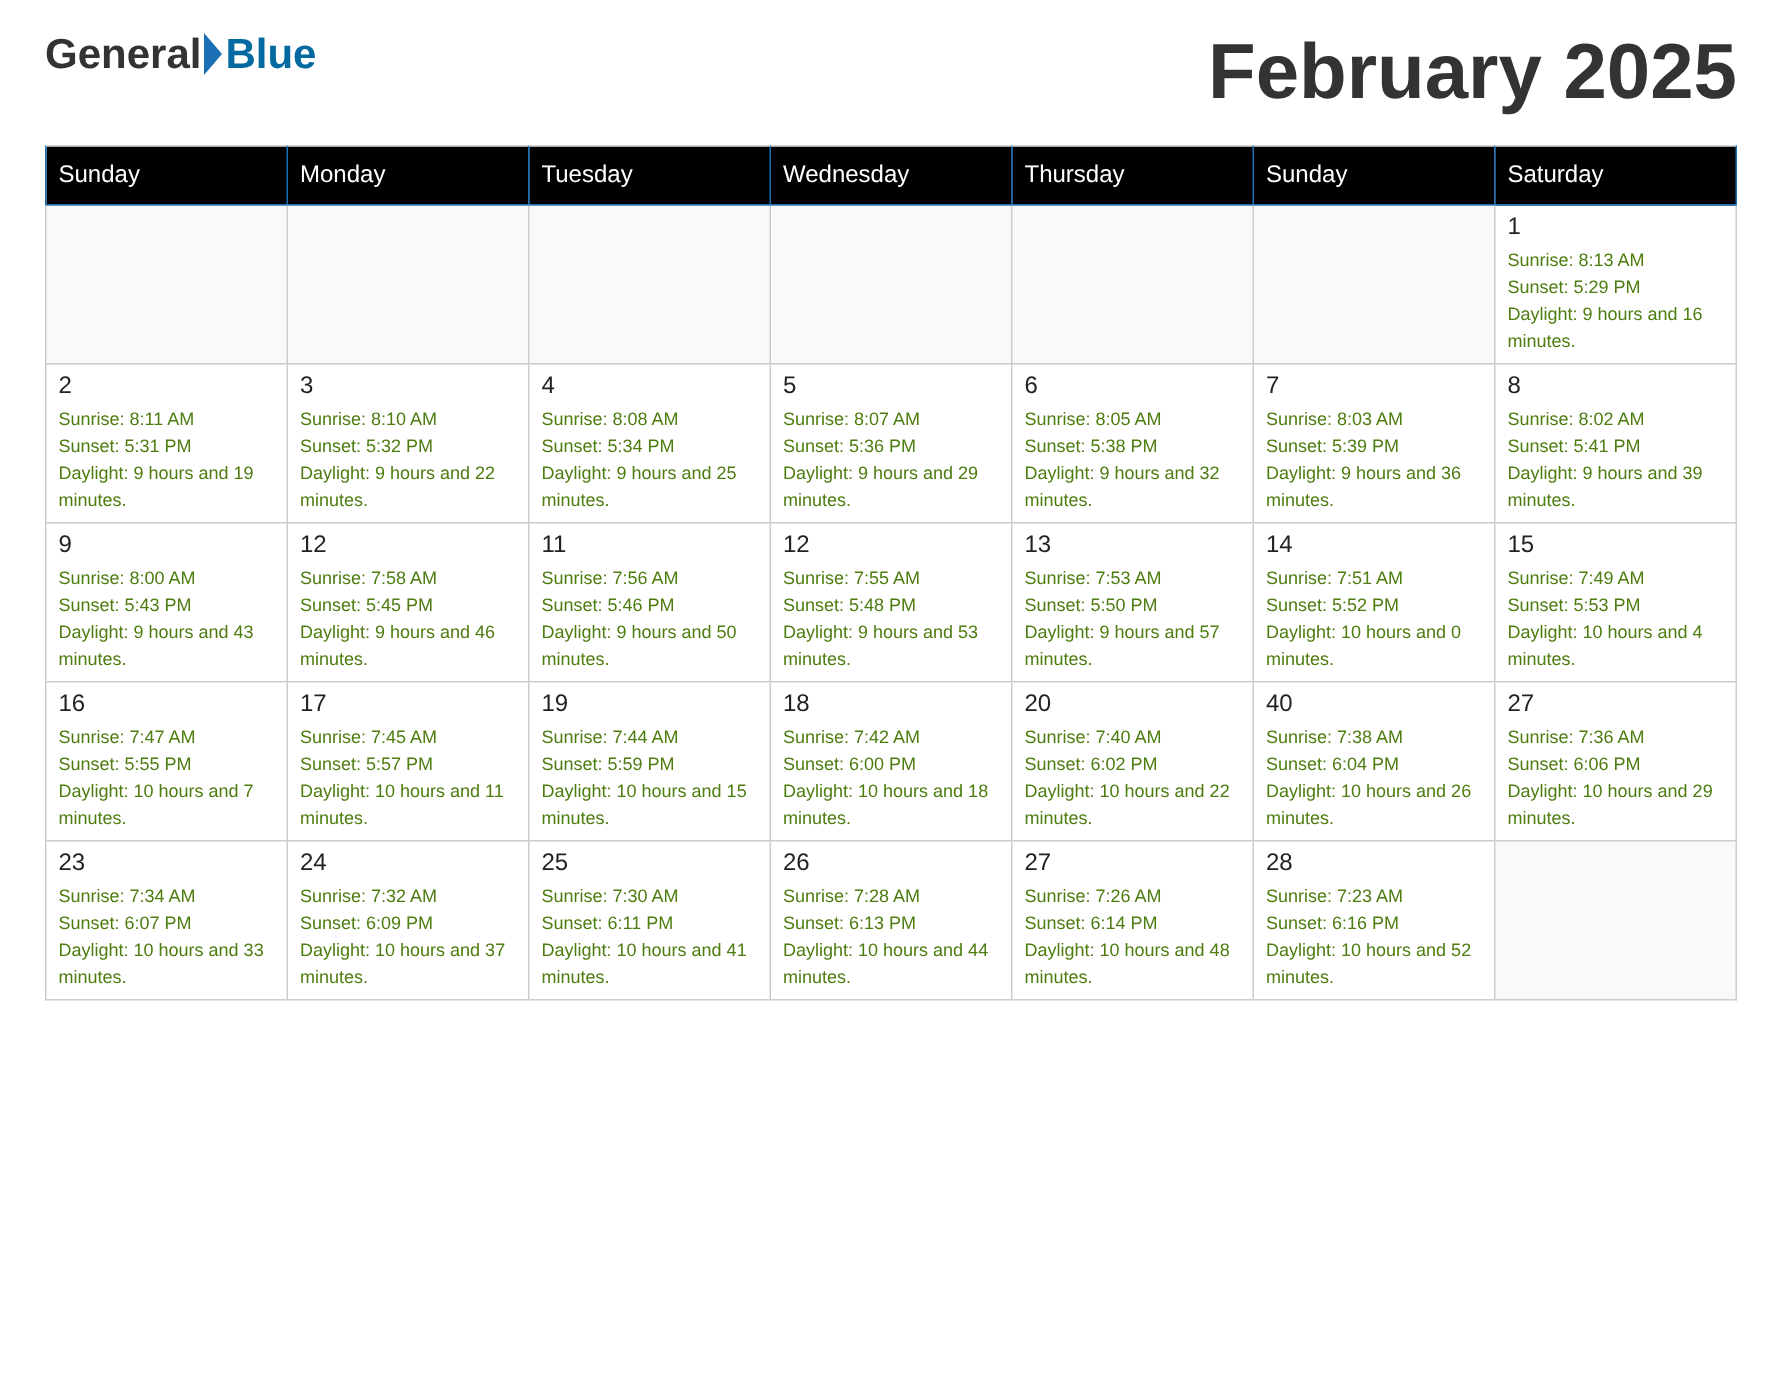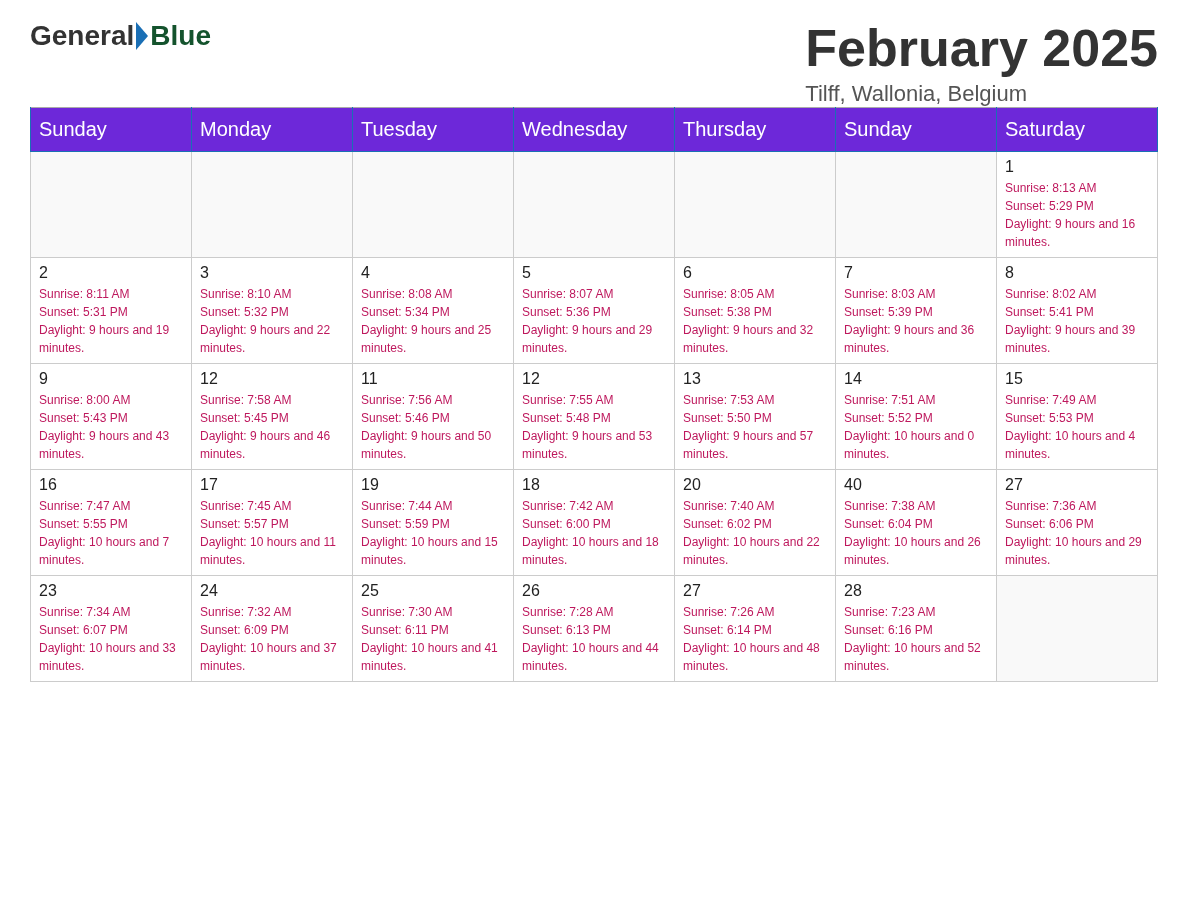--- a/index.html
+++ b/index.html
@@ -7,20 +7,21 @@
       font-family: Arial, sans-serif;
       background: #fff;
       padding: 20px 30px;
       width: 1188px;
       min-height: 918px;
     }
     .header {
       display: flex;
       justify-content: space-between;
       align-items: flex-start;
+      margin-bottom: 20px;
     }
     .logo {
       display: flex;
       flex-direction: column;
       align-items: flex-start;
     }
     .logo-text {
       display: flex;
       align-items: center;
       font-size: 28px;
@@ -32,49 +33,49 @@
       display: inline-block;
       width: 0;
       height: 0;
       border-left: 12px solid #1a6fb5;
       border-top: 14px solid transparent;
       border-bottom: 14px solid transparent;
       margin: 0 2px;
       vertical-align: middle;
     }
     .logo-blue {
-      color: #14532d;
+      color: #0369a1;
       font-size: 28px;
       font-weight: bold;
     }
     .title-section {
-      text-align: left;
+      text-align: right;
     }
     .month-title {
       font-size: 52px;
       font-weight: bold;
       color: #333;
       line-height: 1.1;
     }
     .location {
       font-size: 22px;
       color: #555;
       margin-top: 4px;
     }
     .calendar {
       width: 100%;
       border-collapse: collapse;
       border: 1px solid #aaa;
     }
     .calendar th {
-      background-color: #6d28d9;
+      background-color: #000000;
       color: #fff;
       padding: 10px 8px;
       text-align: left;
-      font-size: 20px;
+      font-size: 16px;
       font-weight: normal;
       border: 1px solid #1a6fb5;
     }
     .calendar td {
       vertical-align: top;
       padding: 6px 8px;
       border: 1px solid #ccc;
       width: 14.28%;
       min-height: 100px;
       font-size: 12px;
@@ -82,21 +83,21 @@
     }
     .day-number {
       font-size: 16px;
       font-weight: normal;
       color: #222;
       display: block;
       margin-bottom: 3px;
     }
     .day-info {
       font-size: 12px;
-      color: #be185d;
+      color: #4d7c0f;
       line-height: 1.5;
     }
     .empty-cell {
       background: #f9f9f9;
     }
     tr td {
       border-top: 2px solid #1a6fb5;
     }
     .calendar thead tr th {
       border-top: none;
@@ -108,21 +109,20 @@
 <div class="header">
   <div class="logo">
     <div class="logo-text">
       <span class="logo-general">General</span>
       <span class="logo-arrow"></span>
       <span class="logo-blue">Blue</span>
     </div>
   </div>
   <div class="title-section">
     <div class="month-title">February 2025</div>
-    <div class="location">Tilff, Wallonia, Belgium</div>
   </div>
 </div>
 
 <table class="calendar">
   <thead>
     <tr>
     <th>Sunday</th>
         <th>Monday</th>
         <th>Tuesday</th>
         <th>Wednesday</th>

